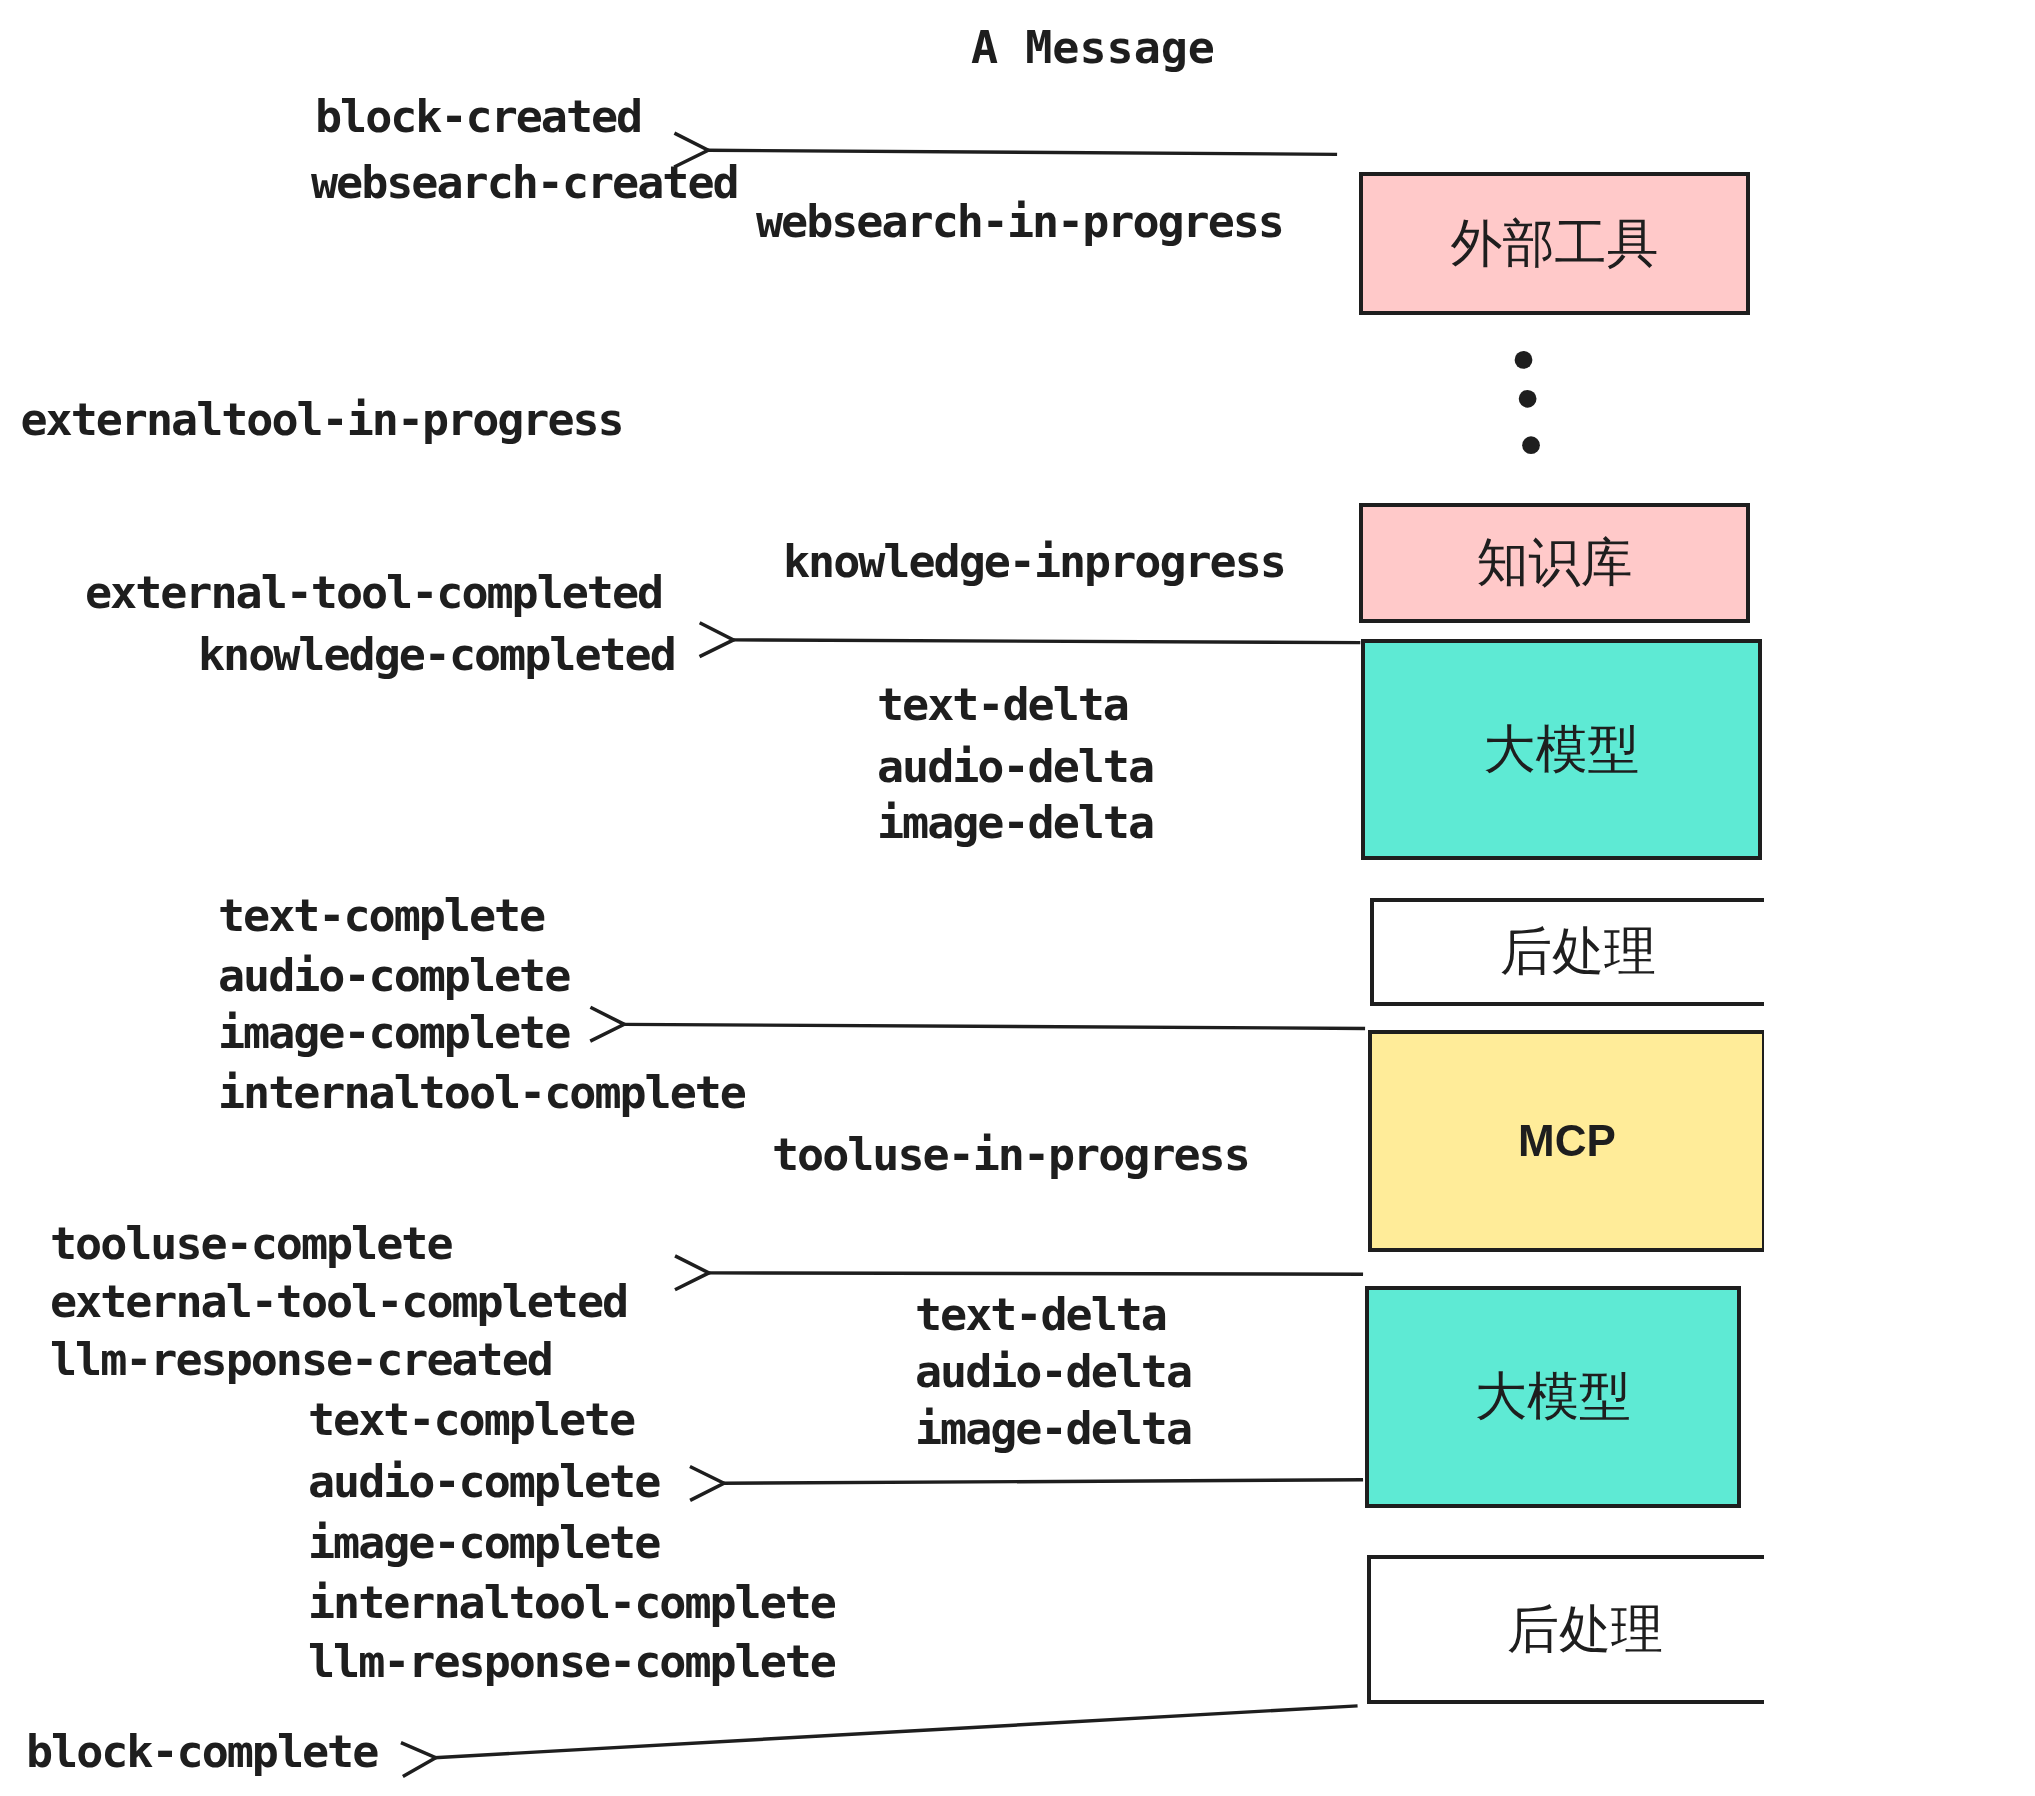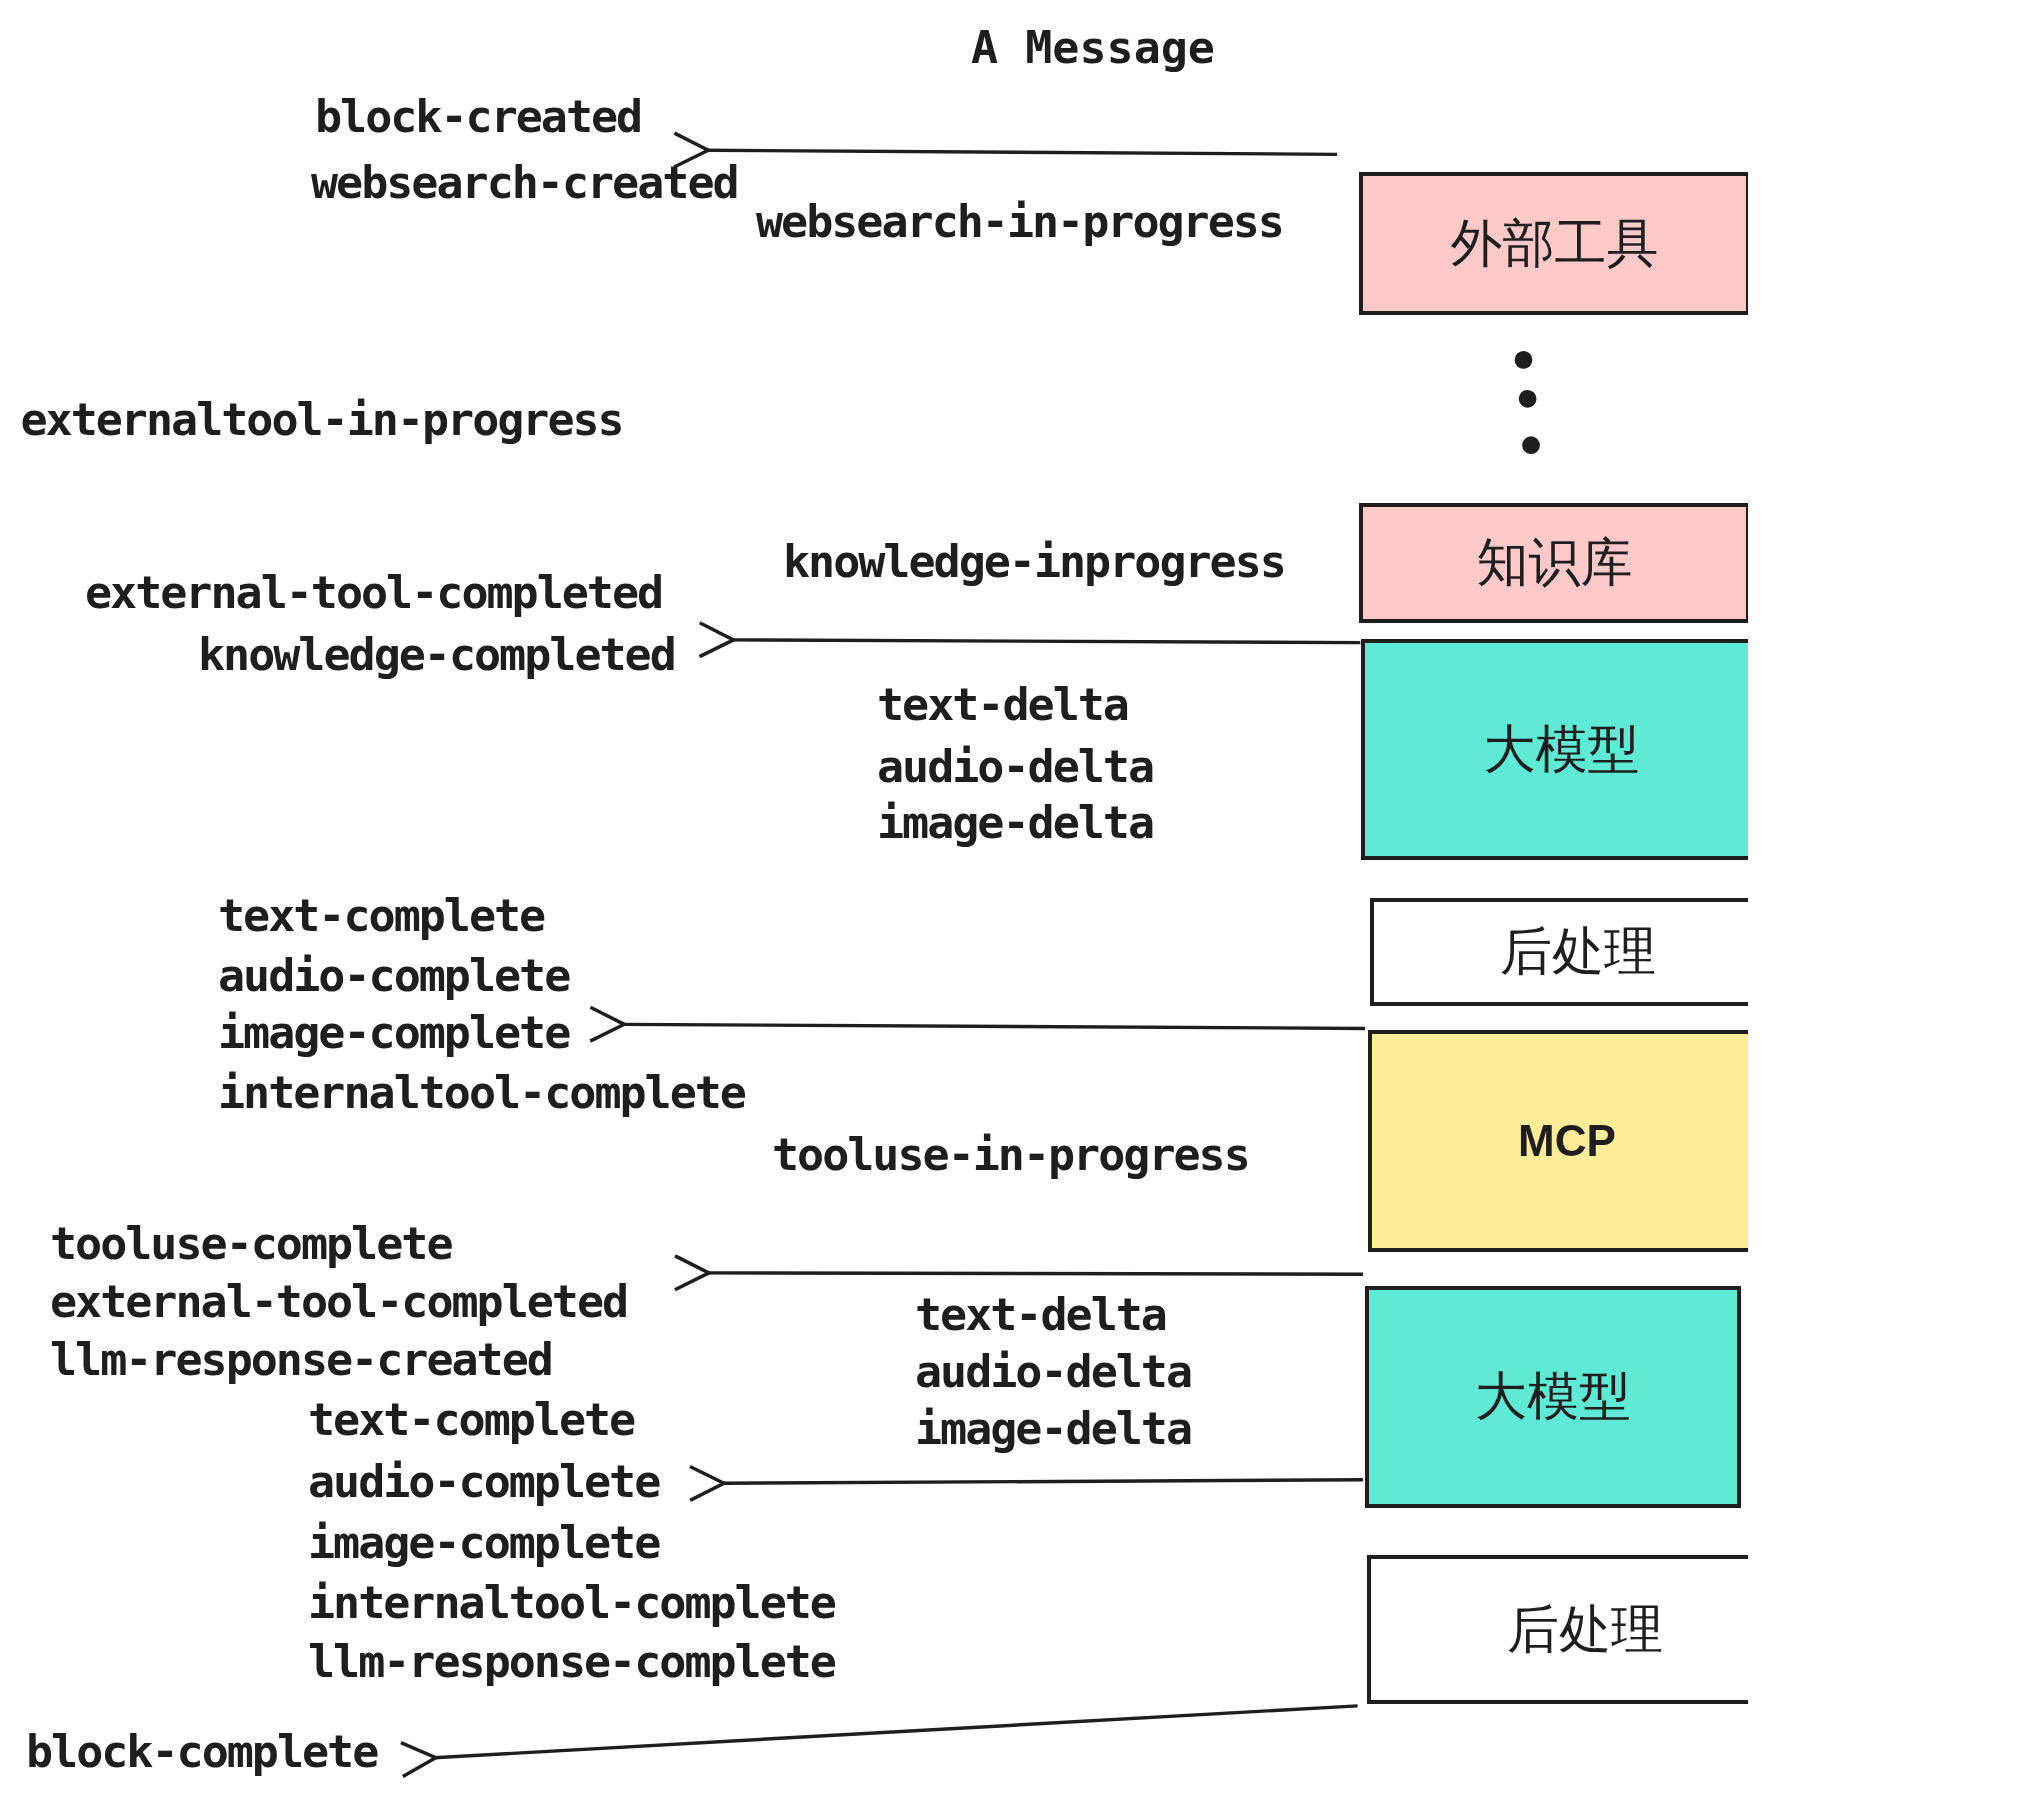--- a/index.html
+++ b/index.html
@@ -1,18 +1,18 @@
 <!DOCTYPE html>
 <html style="font-size:11px"><head>
 <meta charset="utf-8">
 <style>
   html,body { margin:0; padding:0; background:#ffffff; }
   .canvas {
     position:relative; width:1748px; height:1796px; background:#ffffff;
-    color:#1e1e1e; font-family:"DejaVu Sans Mono", monospace; overflow:hidden;
+    color:#1e1e1e; font-family:"DejaVu Sans Mono", monospace; overflow:hidden;padding-left:16px;
   }
   .title {
     position:absolute; left:1093px; top:20.5px; transform:translateX(-50%);
     font-size:45px; font-weight:bold; white-space:nowrap;
   }
   .ev {
     position:absolute; font-size:45px; font-weight:bold; line-height:1;
     white-space:nowrap; letter-spacing:-2px;
   }
   .box {

